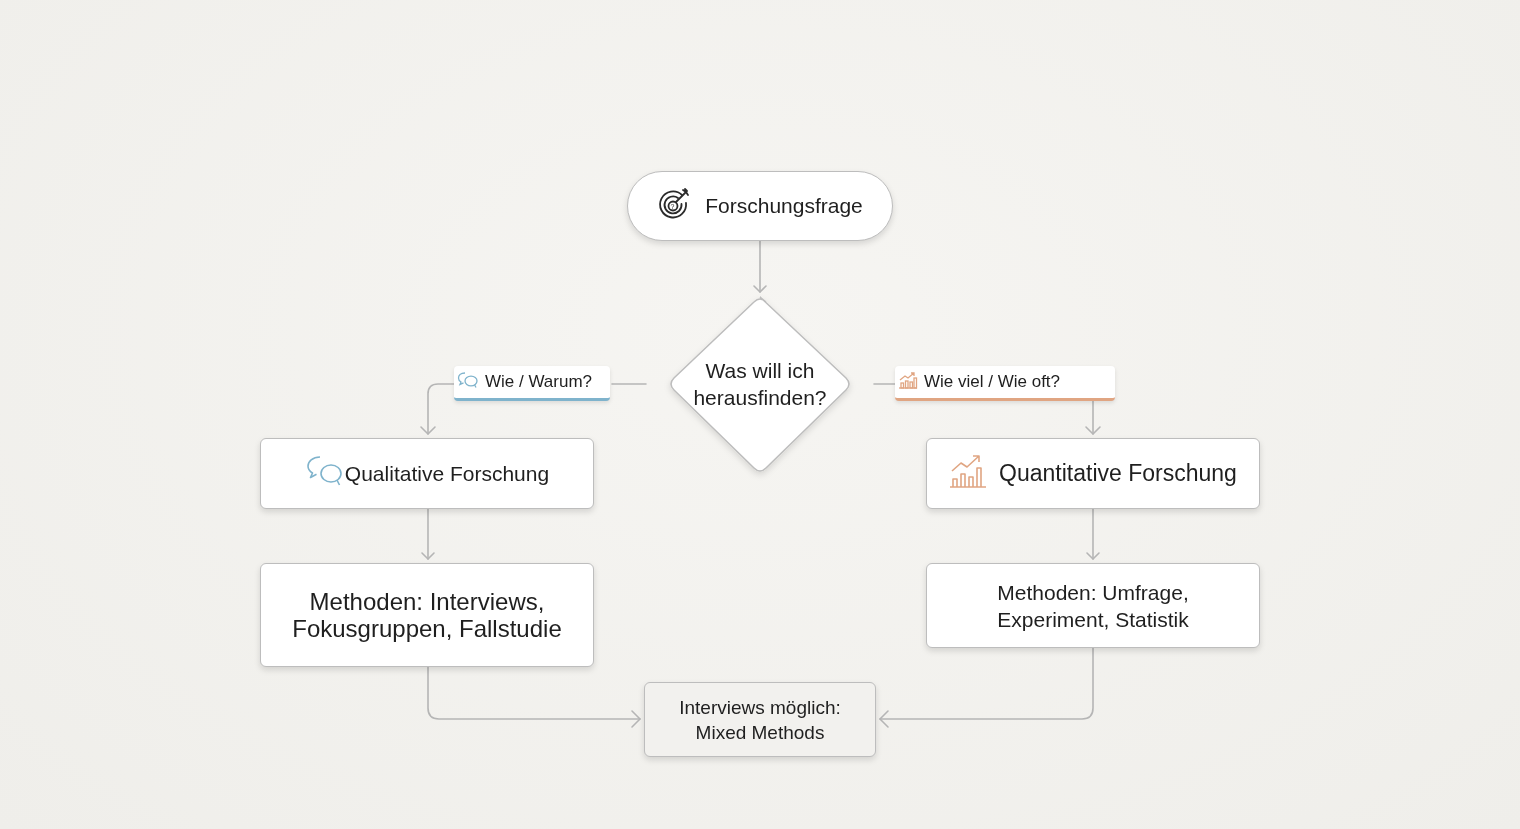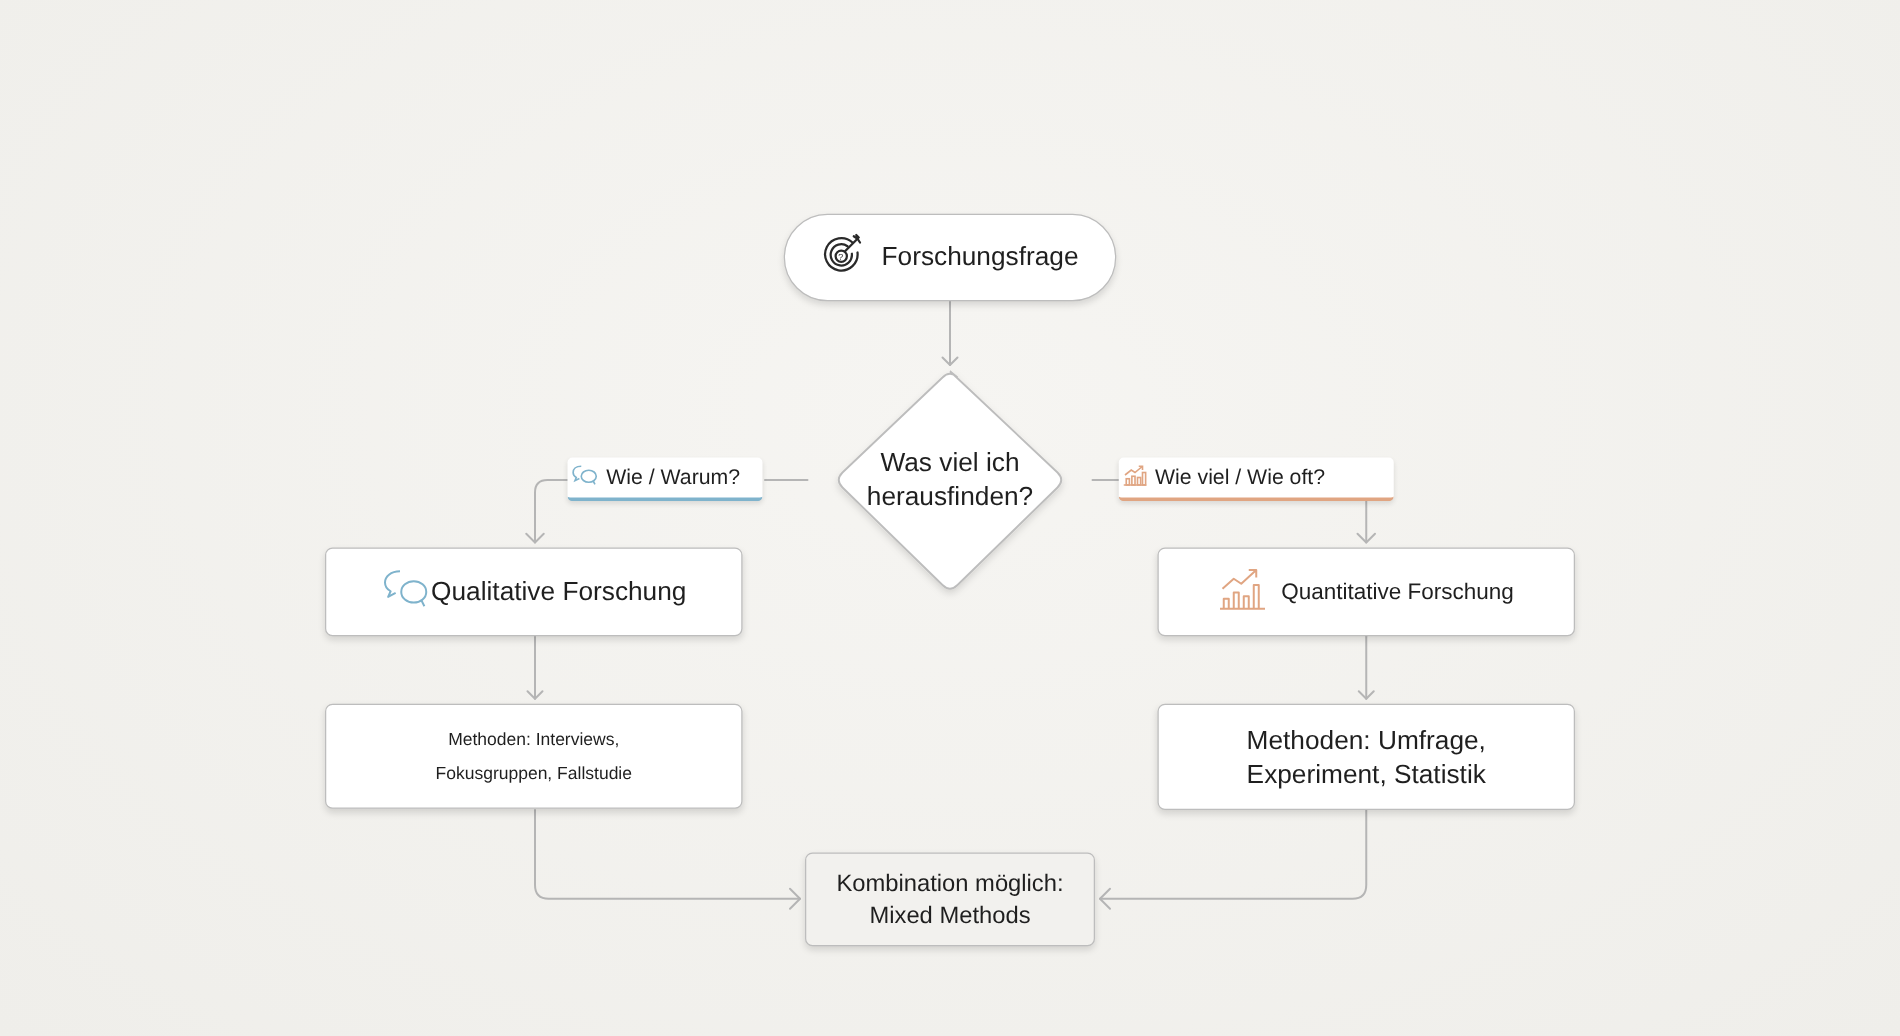--- a/index.html
+++ b/index.html
@@ -18,22 +18,22 @@
   svg.connectors { position: absolute; left: 0; top: 0; }
   .node {
     position: absolute; background: #ffffff; border: 1.5px solid #bdbdbd;
     box-shadow: 0 3px 6px rgba(0,0,0,0.13);
     display: flex; align-items: center; justify-content: center;
     text-align: center; color: #1f1f1f;
   }
   .pill { left: 627px; top: 171px; width: 266px; height: 70px; border-radius: 35px; font-size: 21px; gap: 12px; }
   .box { border-radius: 6px; }
   .qual { left: 260px; top: 438px; width: 334px; height: 71px; font-size: 21px; }
-  .quan { left: 926px; top: 438px; width: 334px; height: 71px; font-size: 18px; gap: 12px; }
-  .meth-l { left: 260px; top: 563px; width: 334px; height: 84px; font-size: 14px; line-height: 27px; align-items: center; }
+  .quan { left: 926px; top: 438px; width: 334px; height: 71px; font-size: 23px; gap: 12px; }
+  .meth-l { left: 260px; top: 563px; width: 334px; height: 104px; font-size: 24px; line-height: 27px; align-items: center; }
   .meth-r { left: 926px; top: 563px; width: 334px; height: 85px; font-size: 21px; line-height: 27px; }
   .mixed { left: 644px; top: 682px; width: 232px; height: 75px; font-size: 19px; line-height: 25px;
     background: #f2f1ee; border-radius: 6px; }
   .diamond-text {
     position: absolute; left: 660px; top: 357px; width: 200px; text-align: center;
     font-size: 21px; line-height: 27px; color: #1f1f1f;
   }
   .tag {
     position: absolute; height: 35px; background: #ffffff; border-radius: 4px;
     display: flex; align-items: center; gap: 6px; padding: 0 3px;
@@ -92,21 +92,21 @@
         <circle cx="16" cy="20" r="4.5"></circle>
         <path d="M19 16 L29 6"></path>
         <path d="M26 4 L29 6 L31 9 M28 3 L30 5"></path>
         <text x="13.6" y="23" font-size="7" font-family="Liberation Sans, sans-serif" fill="#2a2a2a" stroke="none">?</text>
       </svg>
     </span>
     <span>Forschungsfrage</span>
   </div>
 
   <div class="diamond-text">
-    <span class="ml">Was viel ich</span>
+    <span class="ml">Was will ich</span>
     <span class="ml">herausfinden?</span>
   </div>
 
   <div class="tag tag-l">
     <span>
       <svg width="22" height="18" viewBox="0 0 22 18" fill="none" stroke="#7fb3cc" stroke-width="1.3">
         <path d="M8 2 C3.5 2 1.5 4.5 1.5 7 C1.5 8.8 2.6 10.2 4 11 L3 13.5 L6.5 11.8"></path>
         <ellipse cx="14" cy="10" rx="6" ry="4.8"></ellipse>
         <path d="M17.5 13.8 L19 16.5"></path>
       </svg>
@@ -161,18 +161,18 @@
 
   <div class="node box meth-r">
     <div>
       <span class="ml">Methoden: Umfrage,</span>
       <span class="ml">Experiment, Statistik</span>
     </div>
   </div>
 
   <div class="node mixed">
     <div>
-      <span class="ml">Kombination möglich:</span>
+      <span class="ml">Interviews möglich:</span>
       <span class="ml">Mixed Methods</span>
     </div>
   </div>
 
 </div>
 
 </body></html>

